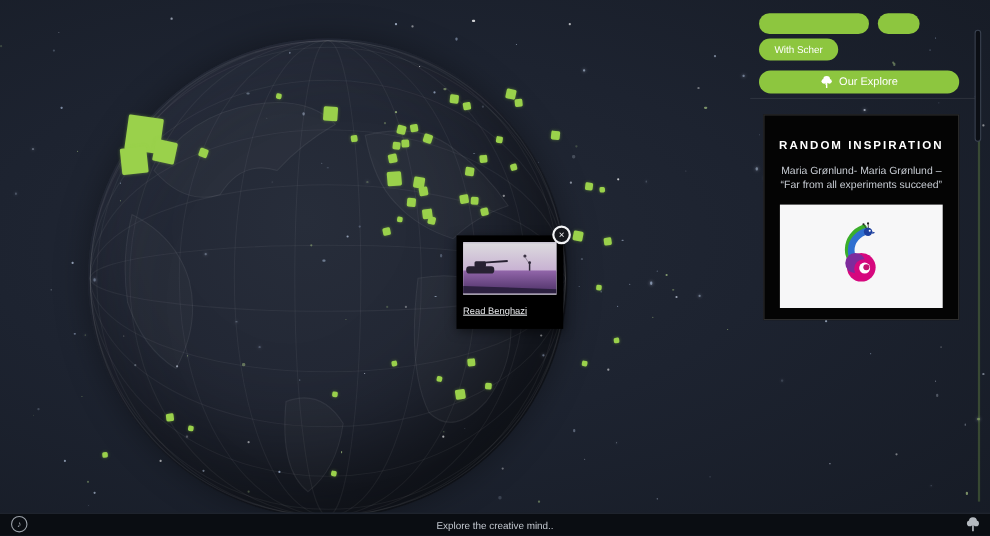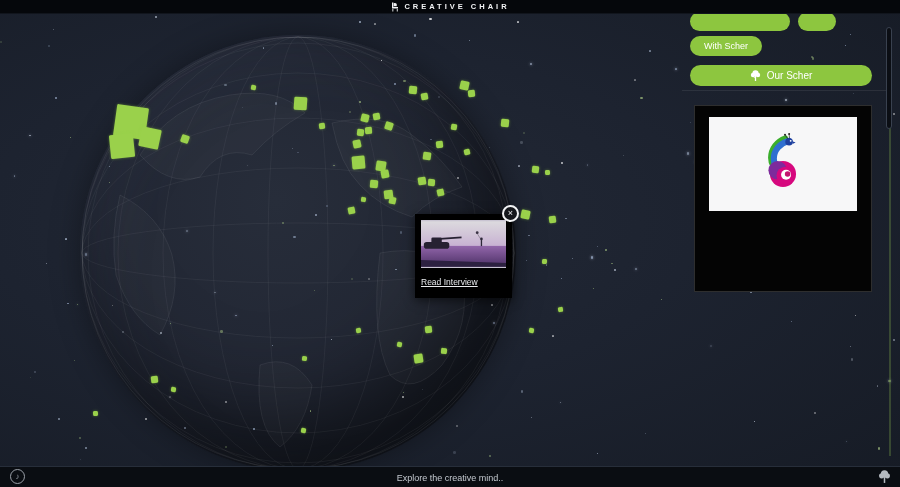--- a/index.html
+++ b/index.html
@@ -65,28 +65,20 @@
   .audio-btn{position:absolute;left:10px;top:469px;width:15px;height:15px;border-radius:50%;
              border:1px solid #9aa0a8;background:transparent;color:#9aa0a8;font-size:8px;line-height:13px;
              text-align:center;padding:0;cursor:pointer;z-index:31;}
   .footer-tree{position:absolute;right:9px;top:469px;cursor:pointer;z-index:31;}
 </style>
 </head>
 <body>
 
 <div class="app">
 
-  <header class="topbar">
-    <span style="display:inline-flex">
-      <svg width="9" height="10" viewBox="0 0 9 10">
-          <path d="M2 0.5 h1.4 v4.4 h4.6 v1.5 h-6 z M2.4 6.9 v2.6 h0.9 v-2.6 z M6.8 6.9 v2.6 h0.9 v-2.6 z M3.8 1.2 c1.6 -0.8 3 0 3 1.6 l-0.1 1.4 h-2.9 z" fill="#f2f3f5"></path>
-        </svg>
-    </span>
-    <span class="brand">CREATIVE CHAIR</span>
-  </header>
 
   <div class="globe">
     <svg width="436" height="436" viewBox="0 0 436 436">
       <defs>
           <clipPath id="gc">
             <circle cx="218" cy="218" r="217"></circle>
           </clipPath>
         </defs>
       <g clip-path="url(#gc)" stroke="rgba(255,255,255,0.05)" fill="none">
         <circle cx="218" cy="218" r="216" stroke="rgba(255,255,255,0.07)"></circle>
@@ -337,21 +329,21 @@
           <rect x="3" y="22" width="27" height="7" rx="3"></rect>
           <rect x="11" y="17" width="11" height="6" rx="1.5"></rect>
           <rect x="20" y="17.6" width="23" height="1.8" transform="rotate(-4 20 18.5)"></rect>
         </g>
         <circle cx="64" cy="18.6" r="1.4" fill="#2d2738"></circle>
         <rect x="63.3" y="19.8" width="1.4" height="6.4" fill="#2d2738"></rect>
         <circle cx="59.5" cy="12" r="1.5" fill="#3a3344"></circle>
         <line x1="59.8" y1="13.4" x2="63.4" y2="19" stroke="#3a3344" stroke-width="0.4"></line>
       </svg>
     </div>
-    <a class="popup-link">Read Interview</a>
+    <a class="popup-link">Read Benghazi</a>
   </div>
 
   <aside class="sidebar">
     <div class="pills-cut">
       <span class="pill pill-cut-1"></span>
       <span class="pill pill-cut-2"></span>
     </div>
     <div class="paula-row">
       <span class="pill pill-paula">With Scher</span>
     </div>
@@ -360,24 +352,26 @@
         <svg width="11" height="13" viewBox="0 0 12 14">
           <g fill="#ffffff">
             <circle cx="6" cy="4.6" r="3.4"></circle>
               <circle cx="3.3" cy="6.4" r="2.4"></circle>
               <circle cx="8.7" cy="6.4" r="2.4"></circle>
             <rect x="5.3" y="7.5" width="1.4" height="5.5"></rect>
             <path d="M5.3 10 L3.8 8.6 L4.4 8 L5.3 8.9 Z"></path>
           </g>
         </svg>
       </span>
-      <span>Our Scher</span>
+      <span>Our Explore</span>
     </button>
     <div class="side-divider"></div>
     <section class="insp-card">
+      <div class="insp-title">RANDOM INSPIRATION</div>
+      <div class="insp-quote">Maria Grønlund- Maria Grønlund – “Far from all experiments succeed”</div>
       <div class="insp-imgbox">
         <svg width="46" height="66" viewBox="0 0 60 80">
           <path d="M33 6 C22 10 14 20 14 32 C14 42 20 48 27 51" fill="none" stroke="#3aae2b" stroke-width="7" stroke-linecap="round"></path>
           <path d="M37 10 C26 13 18 22 18 33 C18 42 23 47 29 50" fill="none" stroke="#2f6fd0" stroke-width="8" stroke-linecap="round"></path>
           <circle cx="30" cy="53" r="17" fill="#d6087e"></circle>
           <circle cx="23" cy="48" r="12" fill="#7d2b9c"></circle>
           <circle cx="33" cy="55" r="11.5" fill="#d6087e"></circle>
           <circle cx="34" cy="54" r="6.5" fill="#ffffff"></circle>
           <circle cx="36" cy="53" r="3.6" fill="#c2156f"></circle>
           <circle cx="38" cy="11" r="5" fill="#1d3f9e"></circle>

